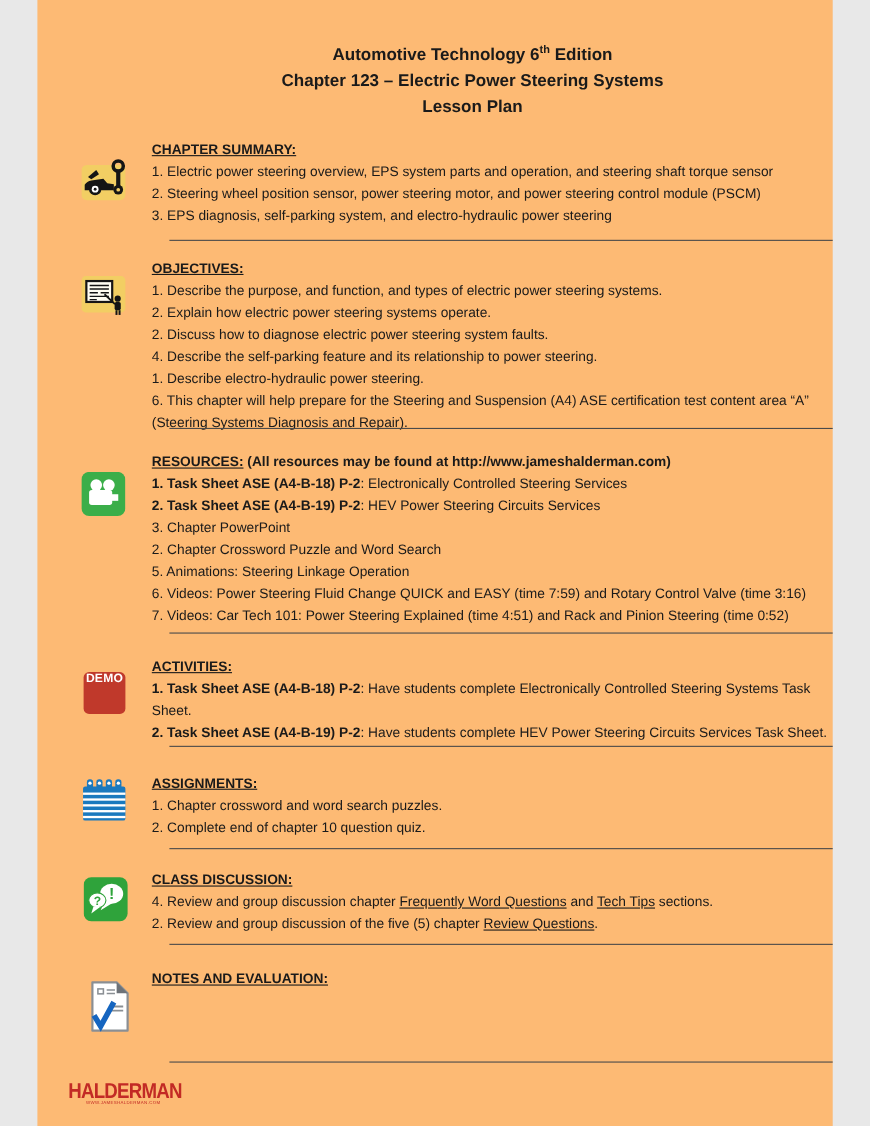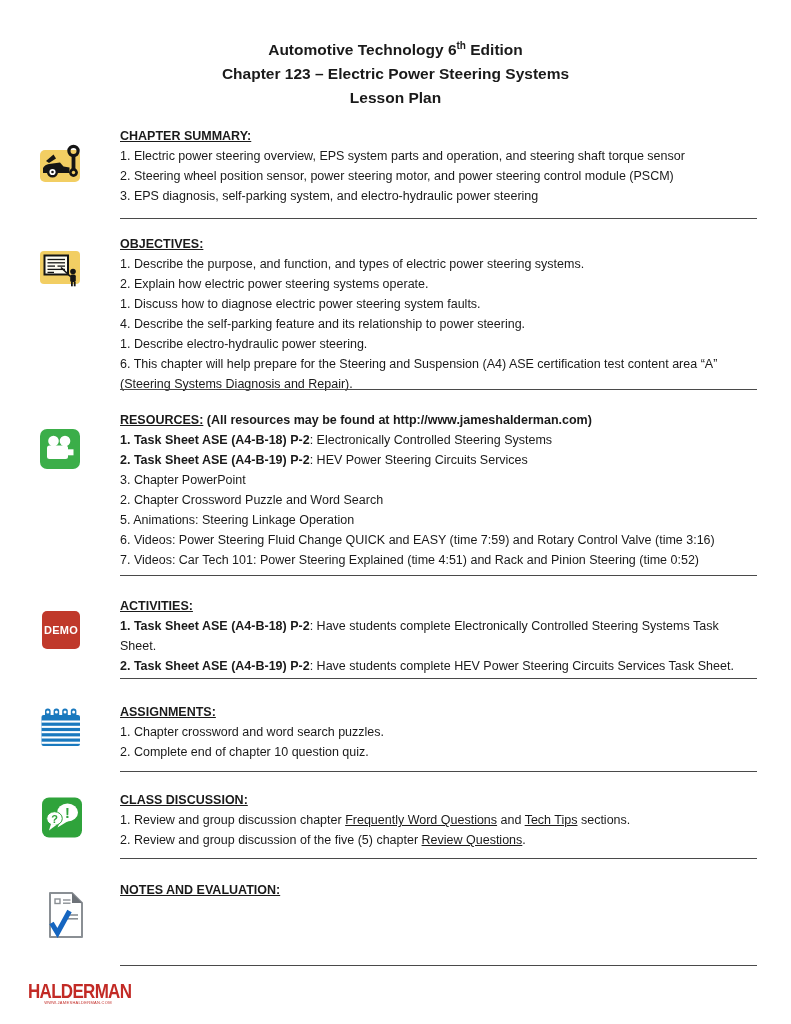--- a/index.html
+++ b/index.html
@@ -1,35 +1,35 @@
 <!DOCTYPE html>
 <html><head>
 <meta charset="utf-8">
 <style>
   html,body{margin:0;padding:0;background:#e8e8e8;}
   .page{
-    position:relative;width:791px;height:1024px;margin:0 auto;
-    background:#ffffff;overflow:hidden;
+    position:relative;width:723px;height:1024px;margin:0 auto;
+    background:#fdba74;overflow:hidden;
     font-family:"Liberation Sans","DejaVu Sans",sans-serif;
     color:#1a1a1a;
   }
   .title{position:absolute;left:0;top:34px;width:791px;text-align:center;
     font-weight:bold;font-size:15.5px;line-height:24px;}
   .title sup{font-size:10px;}
-  .sec{position:absolute;left:120px;width:638px;font-size:12.5px;line-height:20px;}
+  .sec{position:absolute;left:104px;width:638px;font-size:12.5px;line-height:20px;}
   .heading{font-weight:bold;}
   .heading .b{font-weight:bold;}
   .line{white-space:normal;}
   .b{font-weight:bold;}
   .u{text-decoration:underline;}
   .hr{position:absolute;left:120px;width:637px;height:0;border-top:1.2px solid #4a4a4a;}
   .icon{position:absolute;left:40px;}
   .demo-box{
     width:38px;height:38px;background:#C0392B;border-radius:5px;
-    display:flex;align-items:center;justify-content:center;
+    display:flex;align-items:flex-start;justify-content:center;
     color:#ffffff;font-weight:bold;font-size:11px;letter-spacing:.2px;
     font-family:"Liberation Sans",sans-serif;
   }
   .logo{position:absolute;left:28px;top:982px;width:90px;text-align:center;color:#C22A25;}
   .logo-name{font-size:17px;font-weight:800;letter-spacing:-0.7px;line-height:18px;
     transform:scaleY(1.15);transform-origin:top left;}
   .logo-tag{font-size:4px;letter-spacing:.3px;line-height:5px;margin-left:10px;}
 </style>
 </head>
 <body>
@@ -50,32 +50,32 @@
         <div class="line"><span>3. EPS diagnosis, self-parking system, and electro-hydraulic power steering</span></div>
       </div>
   </section>
   <div class="hr" style="top:218px"></div>
 
   <section class="sec" style="top:234px">
     <div class="heading"><span class="b u">OBJECTIVES:</span></div>
     <div>
         <div class="line"><span>1. Describe the purpose, and function, and types of electric power steering systems.</span></div>
         <div class="line"><span>2. Explain how electric power steering systems operate.</span></div>
-        <div class="line"><span>1. Discuss how to diagnose electric power steering system faults.</span></div>
+        <div class="line"><span>2. Discuss how to diagnose electric power steering system faults.</span></div>
         <div class="line"><span>4. Describe the self-parking feature and its relationship to power steering.</span></div>
         <div class="line"><span>1. Describe electro-hydraulic power steering.</span></div>
         <div class="line"><span>6. This chapter will help prepare for the Steering and Suspension (A4) ASE certification test content area “A” (Steering Systems Diagnosis and Repair).</span></div>
       </div>
   </section>
   <div class="hr" style="top:389px"></div>
 
   <section class="sec" style="top:410px">
     <div class="heading"><span class="b u">RESOURCES:</span><span> (All resources may be found at http://www.jameshalderman.com)</span></div>
     <div>
-        <div class="line"><span class="b">1. Task Sheet ASE (A4-B-18) P-2</span><span>: Electronically Controlled Steering Systems</span></div>
+        <div class="line"><span class="b">1. Task Sheet ASE (A4-B-18) P-2</span><span>: Electronically Controlled Steering Services</span></div>
         <div class="line"><span class="b">2. Task Sheet ASE (A4-B-19) P-2</span><span>: HEV Power Steering Circuits Services</span></div>
         <div class="line"><span>3. Chapter PowerPoint</span></div>
         <div class="line"><span>2. Chapter Crossword Puzzle and Word Search</span></div>
         <div class="line"><span>5. Animations: Steering Linkage Operation</span></div>
         <div class="line"><span>6. Videos: Power Steering Fluid Change QUICK and EASY (time 7:59) and Rotary Control Valve (time 3:16)</span></div>
         <div class="line"><span>7. Videos: Car Tech 101: Power Steering Explained (time 4:51) and Rack and Pinion Steering (time 0:52)</span></div>
       </div>
   </section>
   <div class="hr" style="top:575px"></div>
 
@@ -93,21 +93,21 @@
     <div>
         <div class="line"><span>1. Chapter crossword and word search puzzles.</span></div>
         <div class="line"><span>2. Complete end of chapter 10 question quiz.</span></div>
       </div>
   </section>
   <div class="hr" style="top:771px"></div>
 
   <section class="sec" style="top:790px">
     <div class="heading"><span class="b u">CLASS DISCUSSION:</span></div>
     <div>
-        <div class="line"><span>1. Review and group discussion chapter </span><span class="u">Frequently Word Questions</span><span> and </span><span class="u">Tech Tips</span><span> sections.</span></div>
+        <div class="line"><span>4. Review and group discussion chapter </span><span class="u">Frequently Word Questions</span><span> and </span><span class="u">Tech Tips</span><span> sections.</span></div>
         <div class="line"><span>2. Review and group discussion of the five (5) chapter </span><span class="u">Review Questions</span><span>.</span></div>
       </div>
   </section>
   <div class="hr" style="top:858px"></div>
 
   <section class="sec" style="top:880px">
     <div class="heading"><span class="b u">NOTES AND EVALUATION:</span></div>
   </section>
   <div class="hr" style="top:965px"></div>
 

